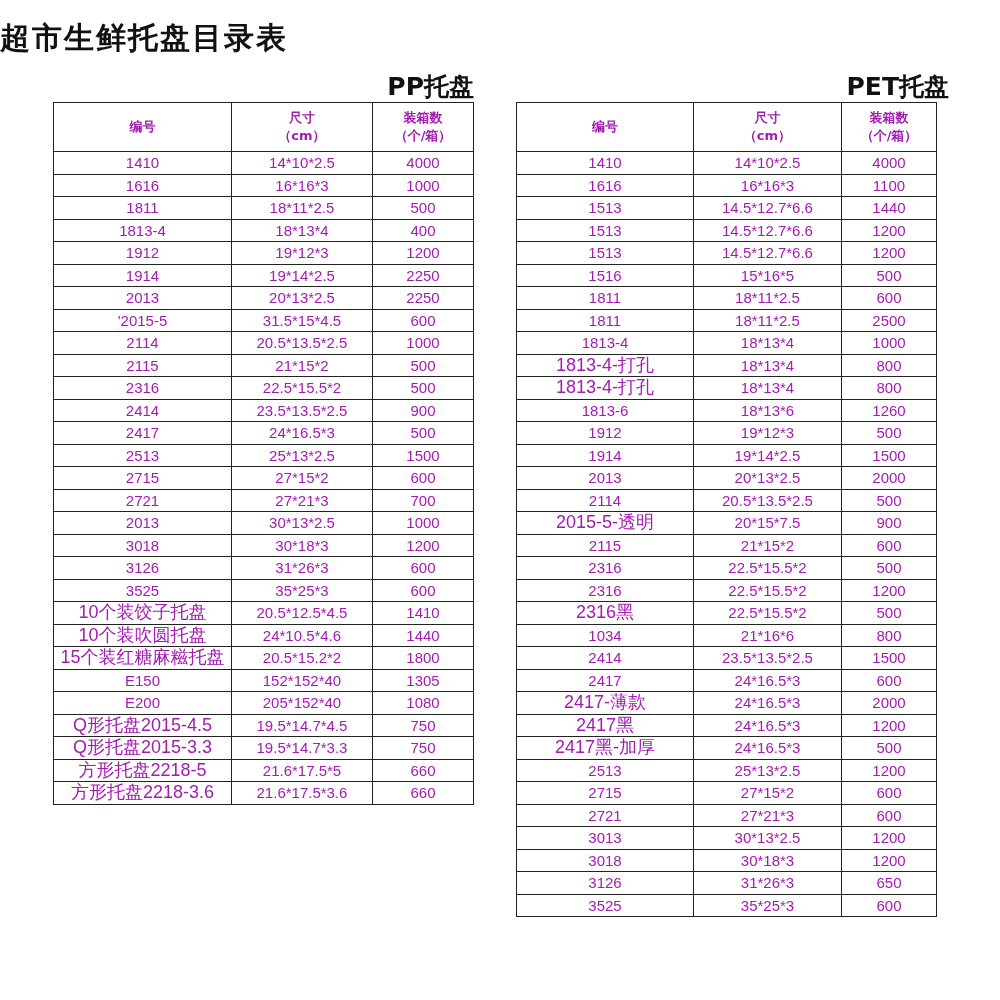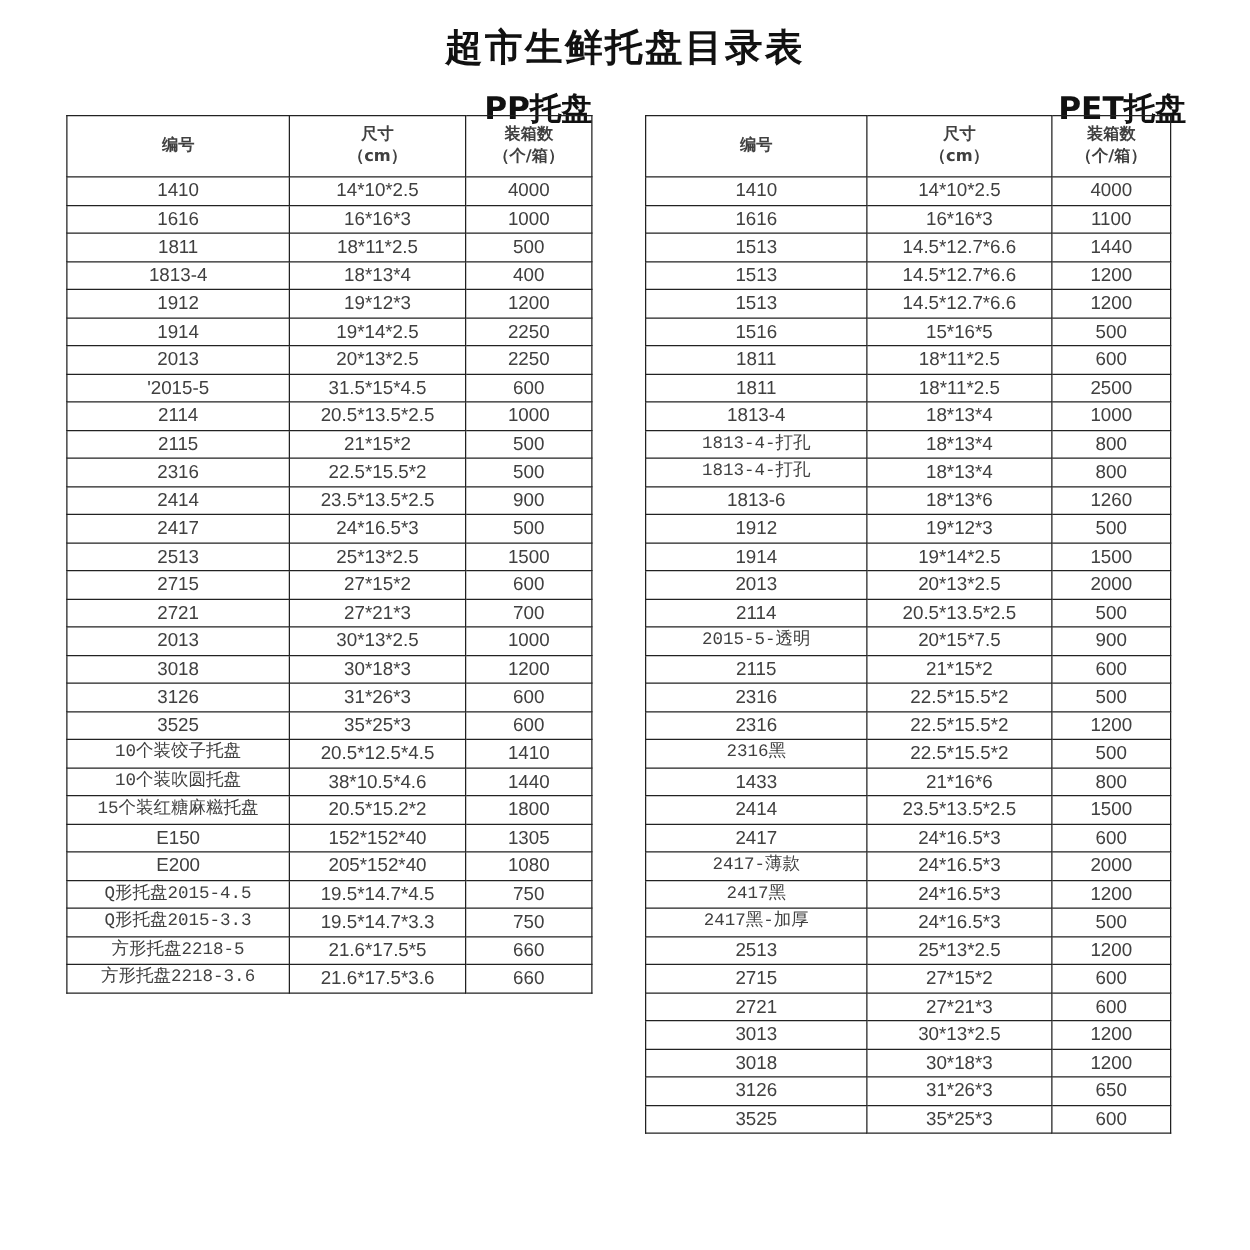--- a/index.html
+++ b/index.html
@@ -1,36 +1,36 @@
 <!DOCTYPE html>
 <html><head>
 <meta charset="utf-8">
 <style>
   html, body { margin: 0; padding: 0; background: #ffffff; }
   body { width: 1000px; height: 1000px; position: relative; overflow: hidden;
          font-family: "Liberation Sans", "DejaVu Sans", sans-serif; color: #111; }
-  .main-title { position: absolute; left: 0; width: 1000px; top: 18px; text-align: center;
+  .main-title { position: absolute; left: 0; width: 1000px; top: 18px; 
                 font-size: 30px; font-weight: bold; letter-spacing: 2px; color: #111;
                 font-family: "DejaVu Sans", sans-serif; }
   .sub-title { position: absolute; top: 70px; font-size: 25px; font-weight: bold; color: #111;
                font-family: "DejaVu Sans", sans-serif; text-align: right; }
   .sub-pp { left: 53px; width: 421px; }
   .sub-pet { left: 528px; width: 421px; }
-  table.cat { position: absolute; top: 92px; border-collapse: collapse; table-layout: fixed;
-              font-size: 15px; color: #404040; border-radius: 23px; }
+  table.cat { position: absolute; top: 102px; border-collapse: collapse; table-layout: fixed;
+              font-size: 15px; color: #a21caf; border-radius: 23px; }
   table.cat td, table.cat th { border: 1.5px solid #222; text-align: center; padding: 0;
                                white-space: nowrap; overflow: hidden; }
   table.cat th { height: 48px; font-size: 13px; font-weight: bold; line-height: 18px;
                  font-family: "DejaVu Sans", sans-serif; }
   table.cat td { height: 21.5px; line-height: 21px; }
   #pp-table { left: 53px; width: 421px; }
   #pet-table { left: 516px; width: 421px; }
   .c1 { width: 178px; } .c2 { width: 141px; } .c3 { width: 101px; }
   .p1 { width: 177px; } .p2 { width: 148px; } .p3 { width: 95px; }
-  .cn { font-family: Liberation Mono, monospace; font-size: 14px; }
+  .cn { font-family: Liberation Sans, sans-serif; font-size: 18px; }
 </style>
 </head>
 <body>
 
 <div class="main-title">超市生鲜托盘目录表</div>
 <div class="sub-title sub-pp">PP托盘</div>
 <div class="sub-title sub-pet">PET托盘</div>
 
 <table class="cat" id="pp-table">
   <colgroup>
@@ -146,21 +146,21 @@
         <td>35*25*3</td>
         <td>600</td>
       </tr>
       <tr>
         <td class="cn">10个装饺子托盘</td>
         <td>20.5*12.5*4.5</td>
         <td>1410</td>
       </tr>
       <tr>
         <td class="cn">10个装吹圆托盘</td>
-        <td>38*10.5*4.6</td>
+        <td>24*10.5*4.6</td>
         <td>1440</td>
       </tr>
       <tr>
         <td class="cn">15个装红糖麻糍托盘</td>
         <td>20.5*15.2*2</td>
         <td>1800</td>
       </tr>
       <tr>
         <td>E150</td>
         <td>152*152*40</td>
@@ -307,21 +307,21 @@
         <td>2316</td>
         <td>22.5*15.5*2</td>
         <td>1200</td>
       </tr>
       <tr>
         <td class="cn">2316黑</td>
         <td>22.5*15.5*2</td>
         <td>500</td>
       </tr>
       <tr>
-        <td>1433</td>
+        <td>1034</td>
         <td>21*16*6</td>
         <td>800</td>
       </tr>
       <tr>
         <td>2414</td>
         <td>23.5*13.5*2.5</td>
         <td>1500</td>
       </tr>
       <tr>
         <td>2417</td>

